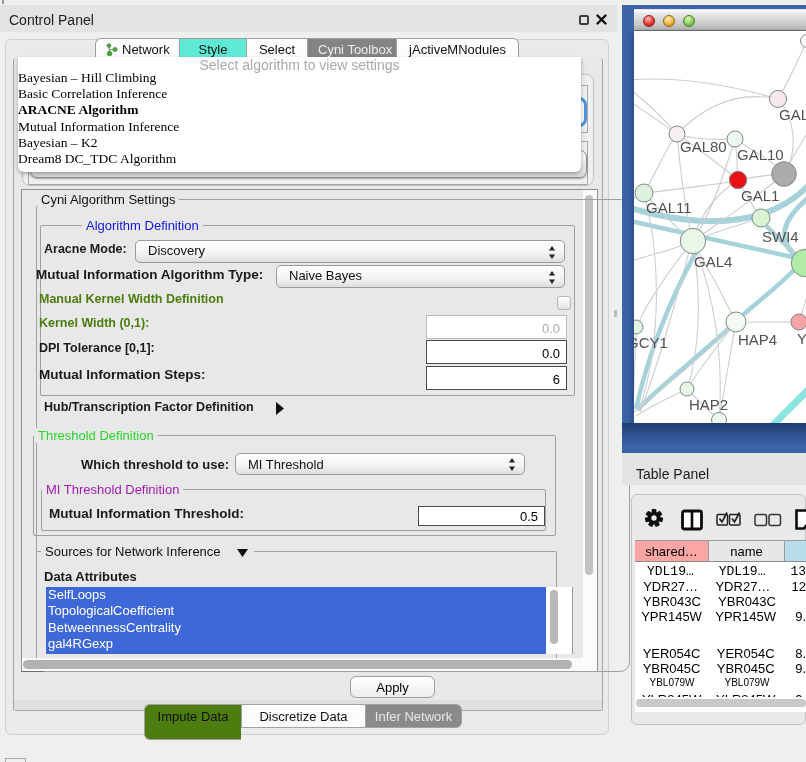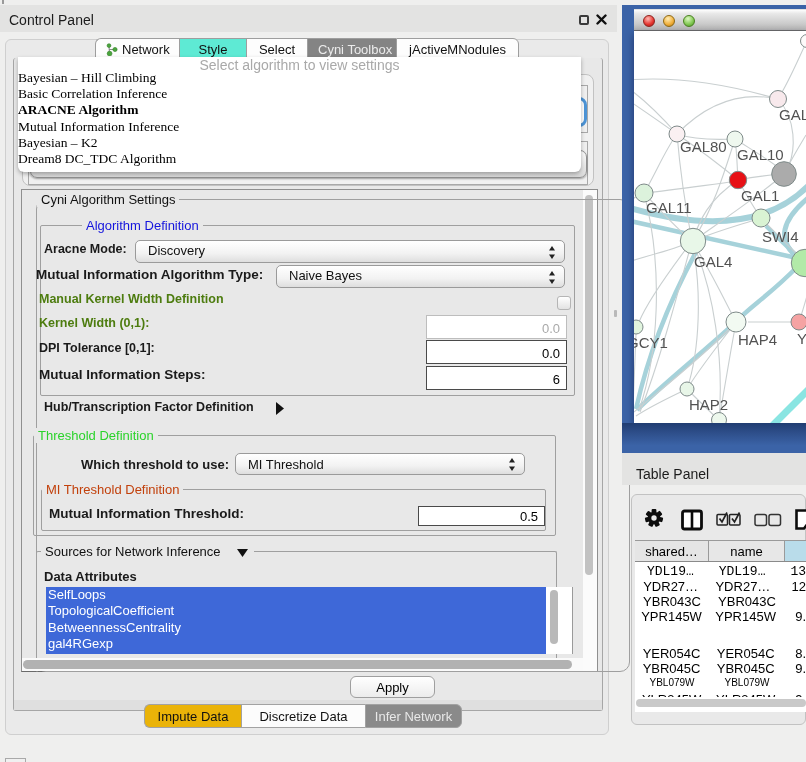--- a/index.html
+++ b/index.html
@@ -102,21 +102,21 @@
 <div class="abs lbl" style="left:81px;top:457px;font-size:13px;">Which threshold to use:</div>
 <div class="combo" style="left:235px;top:453px;width:290px;height:22px;">
   <div class="ctxt" style="top:3px;">MI Threshold</div>
   <svg class="spin" style="top:4px;" viewBox="0 0 8 13">
       <path d="M4 0 L7 4.5 L1 4.5 Z" fill="#222"></path>
       <path d="M4 13 L7 8.5 L1 8.5 Z" fill="#222"></path>
     </svg>
 </div>
 
 <div class="groupbox" style="left:41px;top:489px;width:505px;height:42px;">
-  <div class="gtitle" style="color:#c2410c;">MI Threshold Definition</div>
+  <div class="gtitle" style="color:#a21caf;">MI Threshold Definition</div>
 </div>
 <div class="abs lbl" style="left:49px;top:506px;font-size:13.5px;">Mutual Information Threshold:</div>
 <div class="inputf" style="left:418px;top:506px;width:127px;height:20px;padding-top:2px;">0.5</div>
 
 <div class="groupbox" style="left:36px;top:551px;width:521px;height:121px;border-bottom:none;">
   <div class="gtitle" style="color:#111;left:4px;">Sources for Network Inference <span style="display:inline-block;vertical-align:2px;"></span></div>
 </div>
 <div class="abs" style="left:226px;top:546px;width:28px;height:10px;background:#e8e8e8;"></div>
 <svg class="abs" style="left:237px;top:549px;" width="11" height="8" viewBox="0 0 11 8">
     <path d="M0 0 L11 0 L5.5 8 Z" fill="#111"></path>
@@ -129,21 +129,21 @@
 
 <div class="abs" style="left:22px;top:658px;width:561px;height:13px;background:#fafafa;"></div>
 <div class="abs" style="left:23px;top:660px;width:549px;height:9px;background:#b2b2b2;border-radius:4.5px;"></div>
 
 <div class="abs" style="left:14px;top:700px;width:588px;height:10px;background:#dfdfdf;"></div>
 
 <div class="abs" style="left:350px;top:676px;width:85px;height:22px;background:linear-gradient(#ffffff,#ececec);border:1px solid #9f9f9f;border-radius:6px;text-align:center;font-size:13px;padding-top:3px;">Apply</div>
 
 <div class="abs" id="bottabs" style="left:144px;top:704px;height:24px;">
     <div style="display:flex;height:24px;">
-      <div style="height:24px;font-size:13px;font-weight:bold;padding-top:4px;border:1px solid #a2a2a2;border-right:none;white-space:nowrap;text-align:center;border-radius:6px 0 0 6px;background:#eab308;color:#111;font-weight:normal;width:97px;">Impute Data</div>
+      <div style="height:36px;font-size:13px;font-weight:bold;padding-top:4px;border:1px solid #a2a2a2;border-right:none;white-space:nowrap;text-align:center;border-radius:6px 0 0 6px;background:#4d7c0f;color:#111;font-weight:normal;width:97px;">Impute Data</div>
       <div style="height:24px;font-size:13px;font-weight:bold;padding-top:4px;border:1px solid #a2a2a2;border-right:none;white-space:nowrap;text-align:center;background:#fcfcfc;color:#111;font-weight:normal;width:124px;">Discretize Data</div>
       <div style="height:24px;font-size:13px;font-weight:bold;padding-top:4px;border:1px solid #a2a2a2;border-right:none;white-space:nowrap;text-align:center;border-right:1px solid #a2a2a2;border-radius:0 6px 6px 0;background:#8a8a8a;color:#e8e8e8;font-weight:normal;width:97px;">Infer Network</div>
     </div>
   </div>
 
 <div class="abs" style="left:5px;top:758px;width:21px;height:10px;background:#f0f0f0;border:1px solid #a9a9a9;"></div>
 
 <div class="abs" style="left:22px;top:74px;width:572px;height:112px;background:#f0f0f0;border:1px solid #c2c2c2;border-radius:8px;"></div>
 <div class="abs" style="left:28px;top:85px;width:560px;height:48px;border:1px solid #a8a8a8;"></div>
 <div class="abs" style="left:28px;top:141px;width:560px;height:44px;border:1px solid #a8a8a8;"></div>
@@ -272,21 +272,21 @@
     <path d="M79.5 13.5 L82 17 L87 7.5" stroke="#222" stroke-width="1.7" fill="none"></path>
     <rect x="89.5" y="9.5" width="10.5" height="10.5" rx="1" fill="none" stroke="#222" stroke-width="1.5"></rect>
     <path d="M92 13.5 L94.5 17 L99.5 7.5" stroke="#222" stroke-width="1.7" fill="none"></path>
     <rect x="115" y="9.5" width="11.5" height="11" rx="2" fill="none" stroke="#333" stroke-width="1.5"></rect>
     <rect x="129" y="9.5" width="11.5" height="11" rx="2" fill="none" stroke="#333" stroke-width="1.5"></rect>
     <path d="M156.5 5.5 L169 5.5 L169 17 L164 23.5 L156.5 23.5 Z" fill="#ffffff" stroke="#0c0c0c" stroke-width="2.6"></path>
   </svg>
 
 <div class="abs" id="table" style="left:635px;top:540px;width:171px;height:172px;background:#fff;overflow:hidden;">
     <div style="display:flex;height:22px;border-top:1px solid #9a9a9a;border-bottom:1px solid #8a8a8a;">
-      <div style="width:74px;background:#e5e5e5;border-right:1px solid #9a9a9a;text-align:center;font-size:13px;padding-top:3px;">shared…</div>
+      <div style="width:74px;background:#fca5a5;border-right:1px solid #9a9a9a;text-align:center;font-size:13px;padding-top:3px;">shared…</div>
       <div style="width:76px;background:#e7e7e7;border-right:1px solid #9a9a9a;text-align:center;font-size:13px;padding-top:3px;">name</div>
       <div style="flex:1;background:#b9dcea;font-size:13px;padding-top:3px;"></div>
     </div>
     <div style="position:absolute;left:0;top:23.5px;width:171px;">
       <div style="display:flex;height:15.2px;font-size:13px;font-family:Liberation Mono, monospace;">
         <div style="width:74px;text-align:center;">YDL19…</div>
         <div style="width:76px;text-align:center;">YDL19…</div>
         <div style="flex:1;padding-left:12px;">13</div>
       </div>
       <div style="display:flex;height:15.2px;font-size:13px;">

